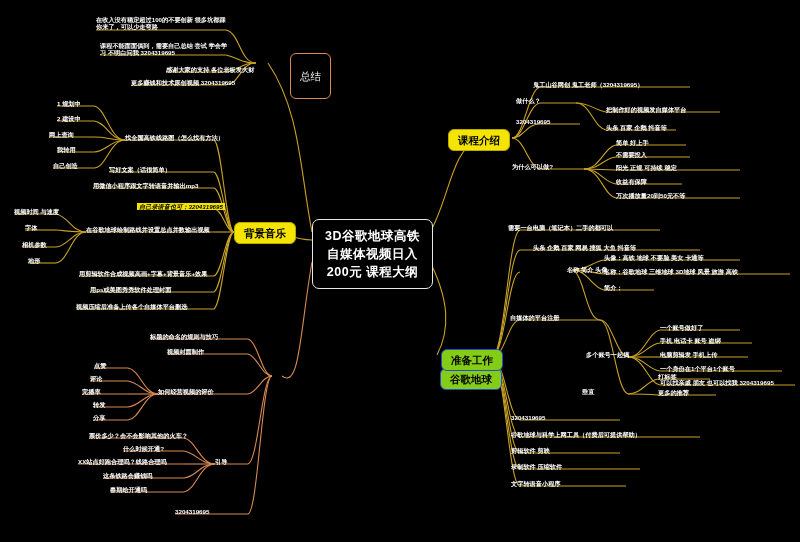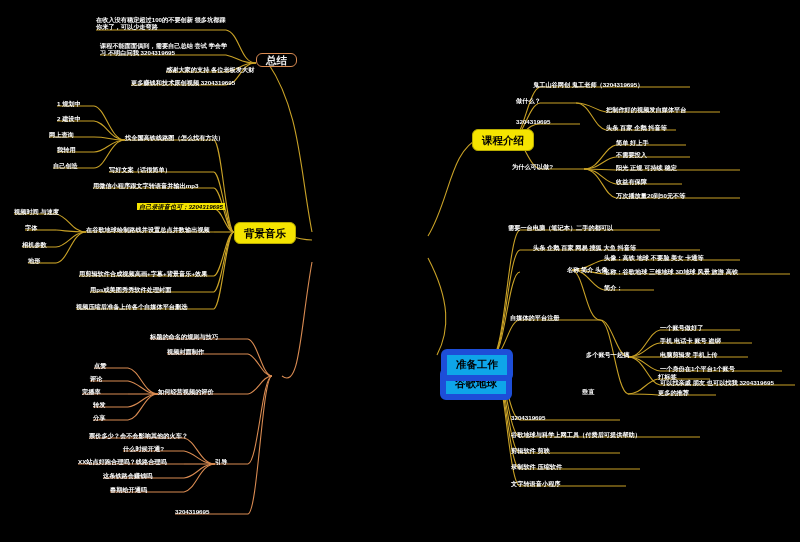--- a/index.html
+++ b/index.html
@@ -9,23 +9,23 @@
   svg.links{position:absolute;left:0;top:0;width:800px;height:542px;}
   .node{position:absolute;white-space:nowrap;line-height:1.15;}
   
   .root{border:1.5px solid #e8e8e8;border-radius:7px;background:#000;
         padding:7px 12px;font-size:12.5px;font-weight:bold;text-align:center;
         letter-spacing:.5px;line-height:1.45;}
   
   .pill{border-radius:6px;padding:4px 9px;font-size:10.5px;font-weight:bold;
         color:#000;text-align:center;}
   .pill.yellow{background:#f5e400;border:1px solid #b8ab00;}
-  .pill.cyan{background:#0ea5e9;border:6px solid #1d4ed8;font-family:Liberation Mono, monospace;}
+  .pill.cyan{background:#84cc16;border:1px solid #1d4ed8;}
   .pill.outline-orange{background:#000;border:1.2px solid #d98b52;color:#f0f0f0;
-        border-radius:6px;padding:0 9px;font-size:10.5px;font-weight:bold;}
+        border-radius:6px;padding:16px 9px;font-size:10.5px;font-weight:normal;margin-left:34px;}
   
   .leaf{font-size:6.2px;font-weight:bold;color:#ffffff;}
   .leaf.w{white-space:normal;}
   .leaf.hl{background:#f5e400;color:#000;padding:0 2px;font-style:italic;}
   .sub{font-size:6.2px;font-weight:bold;color:#fff;}
 </style>
 </head>
 <body>
 
 <div id="canvas">
@@ -186,20 +186,25 @@
       <path d="M660,371 L782,371" stroke="#c9a227"></path>
       <path d="M660,385 L795,385" stroke="#c9a227"></path>
 
       <path d="M628,394 C642,394 646,381 658,379" stroke="#c9a227"></path>
       <path d="M628,394 C642,394 646,394 658,395" stroke="#c9a227"></path>
       <path d="M658,379 L710,379" stroke="#c9a227"></path>
       <path d="M658,395 L716,395" stroke="#c9a227"></path>
     </g>
   </svg>
 
+  <div class="node root" style="left:312px;top:219px;">
+    <div>3D谷歌地球高铁</div>
+    <div>自媒体视频日入</div>
+    <div>200元 课程大纲</div>
+  </div>
 
   <div class="node pill outline-orange" style="left:256px;top:53px;">总结</div>
   <div class="node leaf w" style="left:96px;top:16px;width:132px;">在收入没有稳定超过100的不要创新 很多坑都踩
 你来了，可以少走弯路</div>
   <div class="node leaf w" style="left:100px;top:42px;width:130px;">课程不能面面俱到，需要自己总结 尝试 学会学
 习 不明白问我 3204319695</div>
   <div class="node leaf" style="left:166px;top:66px;">感谢大家的支持 各位老板发大财</div>
   <div class="node leaf" style="left:131px;top:79px;">更多赚钱和技术原创视频 3204319695</div>
 
   <div class="node pill yellow" style="left:234px;top:222px;">背景音乐</div>
@@ -235,21 +240,21 @@
   <div class="node sub" style="left:82px;top:388px;">完播率</div>
   <div class="node sub" style="left:93px;top:401px;">转发</div>
   <div class="node sub" style="left:93px;top:414px;">分享</div>
 
   <div class="node sub" style="left:89px;top:432px;">票价多少？会不会影响其他的火车？</div>
   <div class="node sub" style="left:123px;top:445px;">什么时候开通?</div>
   <div class="node sub" style="left:78px;top:458px;">XX站点好跑合理吗？线路合理吗</div>
   <div class="node sub" style="left:103px;top:472px;">这条铁路会赚钱吗</div>
   <div class="node sub" style="left:110px;top:486px;">春期给开通吗</div>
 
-  <div class="node pill yellow" style="left:472px;top:129px;">课程介绍</div>
+  <div class="node pill yellow" style="left:448px;top:129px;">课程介绍</div>
   <div class="node leaf" style="left:533px;top:81px;">鬼工山谷网创 鬼工老师（3204319695）</div>
   <div class="node leaf" style="left:516px;top:97px;">做什么？</div>
   <div class="node leaf" style="left:516px;top:118px;">3204319695</div>
   <div class="node leaf" style="left:512px;top:163px;">为什么可以做?</div>
 
   <div class="node sub" style="left:606px;top:106px;">把制作好的视频发自媒体平台</div>
   <div class="node sub" style="left:606px;top:124px;">头条 百家 企鹅 抖音等</div>
 
   <div class="node sub" style="left:616px;top:139px;">简单 好上手</div>
   <div class="node sub" style="left:616px;top:151px;">不需要投入</div>

